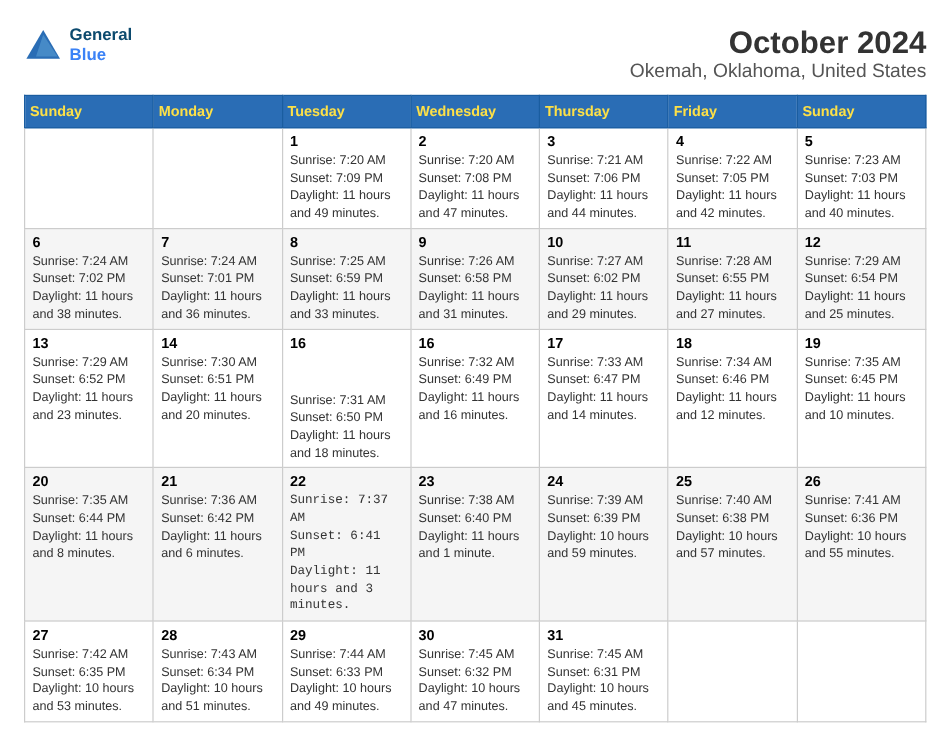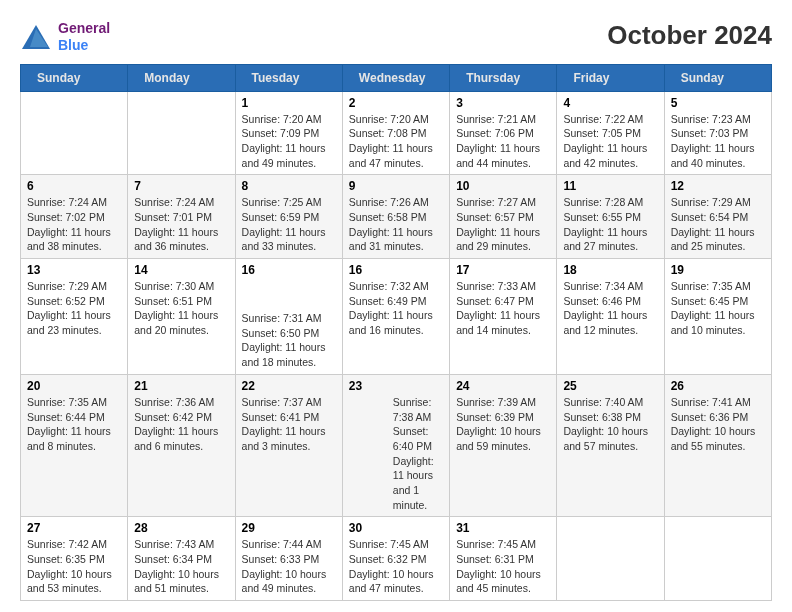--- a/index.html
+++ b/index.html
@@ -21,21 +21,21 @@
       align-items: center;
       gap: 6px;
     }
     .logo-text {
       display: flex;
       flex-direction: column;
       font-size: 14px;
       font-weight: bold;
       line-height: 1.2;
     }
-    .logo-general { color: #701a75; }
+    .logo-general { color: #0c4a6e; }
     .logo-blue { color: #3b82f6; }
     .logo-icon {
       width: 32px;
       height: 28px;
     }
     .title-block {
       text-align: right;
     }
     .title-block h1 {
       font-size: 26px;
@@ -47,23 +47,23 @@
       font-weight: normal;
       color: #555;
     }
     .calendar {
       width: 100%;
       border-collapse: collapse;
       font-size: 11px;
     }
     .calendar th {
       background: #2a6db5;
-      color: #e5e5e5;
+      color: #fde047;
       text-align: left;
-      padding: 6px 16px;
+      padding: 6px 4px;
       font-size: 12px;
       font-weight: bold;
       border: 1px solid #1a5da0;
     }
     .calendar td {
       vertical-align: top;
       border: 1px solid #ccc;
       padding: 4px 6px;
       width: calc(100% / 7);
       min-height: 80px;
@@ -99,20 +99,21 @@
       <polygon points="16,2 30,26 2,26" fill="#2a6db5"></polygon>
       <polygon points="16,6 28,24 10,24" fill="#5a9fd4" opacity="0.6"></polygon>
     </svg>
     <div class="logo-text">
       <span class="logo-general">General</span>
       <span class="logo-blue">Blue</span>
     </div>
   </div>
   <div class="title-block">
     <h1>October 2024</h1>
+    <h2>Okemah, Oklahoma, United States</h2>
   </div>
 </div>
 
 <table class="calendar">
   <thead>
     <tr>
     <th>Sunday</th>
         <th>Monday</th>
         <th>Tuesday</th>
         <th>Wednesday</th>
@@ -177,21 +178,21 @@
         </td>
         <td>
           <span class="day-num">9</span>
           <div class="day-info" style="white-space: pre-line;">Sunrise: 7:26 AM
 Sunset: 6:58 PM
 Daylight: 11 hours and 31 minutes.</div>
         </td>
         <td>
           <span class="day-num">10</span>
           <div class="day-info" style="white-space: pre-line;">Sunrise: 7:27 AM
-Sunset: 6:57 PM
+Sunset: 6:02 PM
 Daylight: 11 hours and 29 minutes.</div>
         </td>
         <td>
           <span class="day-num">11</span>
           <div class="day-info" style="white-space: pre-line;">Sunrise: 7:28 AM
 Sunset: 6:55 PM
 Daylight: 11 hours and 27 minutes.</div>
         </td>
         <td>
           <span class="day-num">12</span>
@@ -252,27 +253,27 @@
 Daylight: 11 hours and 8 minutes.</div>
         </td>
         <td>
           <span class="day-num">21</span>
           <div class="day-info" style="white-space: pre-line;">Sunrise: 7:36 AM
 Sunset: 6:42 PM
 Daylight: 11 hours and 6 minutes.</div>
         </td>
         <td>
           <span class="day-num">22</span>
-          <div class="day-info" style="white-space: pre-line;">Sunrise: 7:37 AM
+          <div class="day-info" style="white-space: pre-line; font-family: Liberation Mono, monospace;">Sunrise: 7:37 AM
 Sunset: 6:41 PM
 Daylight: 11 hours and 3 minutes.</div>
         </td>
         <td>
           <span class="day-num">23</span>
-          <div class="day-info" style="white-space: pre-line; margin-left: 44px;">Sunrise: 7:38 AM
+          <div class="day-info" style="white-space: pre-line;">Sunrise: 7:38 AM
 Sunset: 6:40 PM
 Daylight: 11 hours and 1 minute.</div>
         </td>
         <td>
           <span class="day-num">24</span>
           <div class="day-info" style="white-space: pre-line;">Sunrise: 7:39 AM
 Sunset: 6:39 PM
 Daylight: 10 hours and 59 minutes.</div>
         </td>
         <td>

